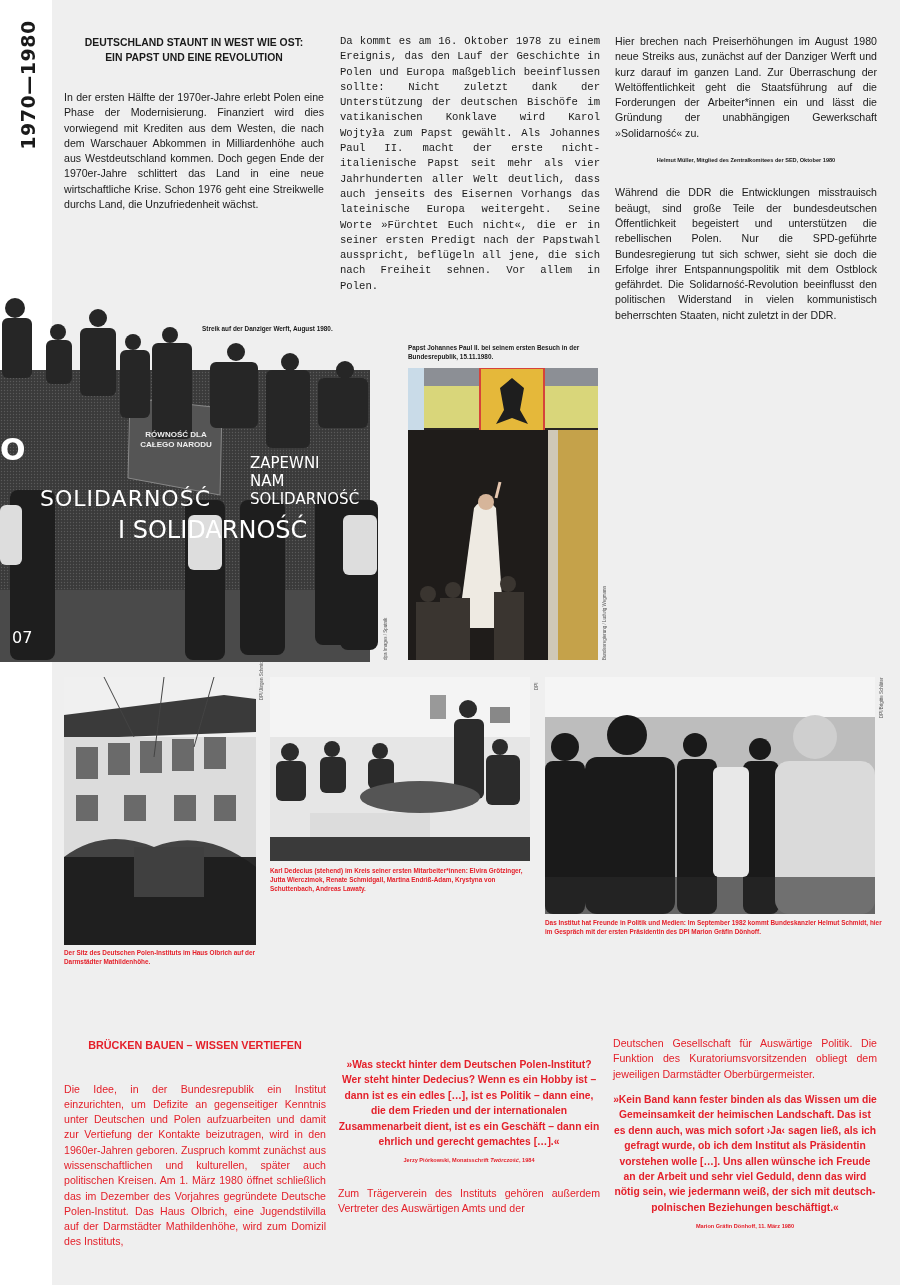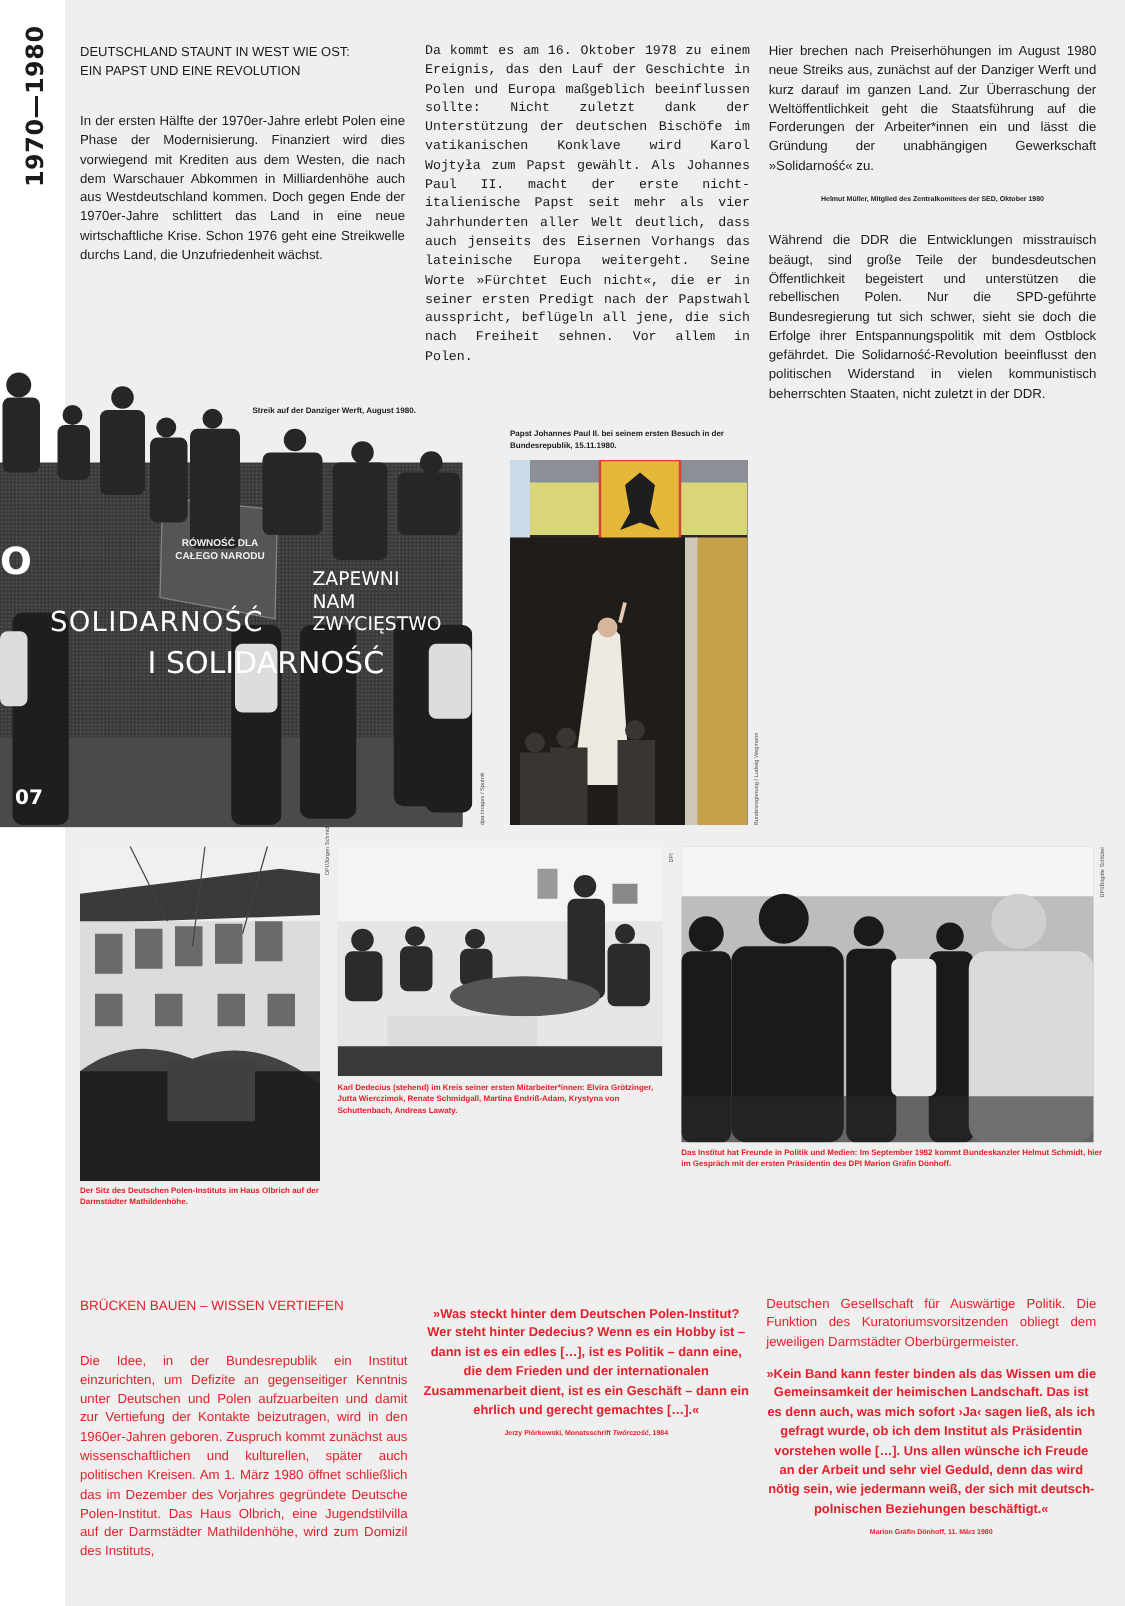--- a/index.html
+++ b/index.html
@@ -17,33 +17,33 @@
   .vertical-label {
     position: absolute; left: 16px; top: 30px; width: 24px; height: 110px;
   }
   .vertical-label span {
     position: absolute; left: 50%; top: 50%;
     transform: translate(-50%, -50%) rotate(-90deg);
     white-space: nowrap; font-weight: bold; font-size: 19px; color: #1a1a1a;
     font-family: "DejaVu Sans", sans-serif; letter-spacing: 0.5px;
   }
   .col { position: absolute; font-size: 10.6px; line-height: 15.3px; text-align: justify; hyphens: manual; }
-  .heading { font-weight: normal; text-align: left; font-size: 10.4px; line-height: 14.5px; }
+  .heading { font-weight: bold; text-align: center; font-size: 10.4px; line-height: 14.5px; }
   .heading.black { color: #1a1a1a; }
   .red { color: #e4202a; }
   .quote { font-weight: bold; text-align: center; font-size: 10.3px; line-height: 15.4px; }
   .source { text-align: center; font-weight: bold; font-size: 5.6px; margin-top: 4px; }
   .caption { position: absolute; font-size: 6.4px; line-height: 9px; font-weight: bold; }
   .credit {
     position: absolute; font-size: 4.5px; color: #555; white-space: nowrap;
     transform-origin: left top; transform: rotate(-90deg);
   }
   .photo { position: absolute; overflow: hidden; }
   .page-number {
-    position: absolute; left: 12px; top: 628px; color: #fff; font-size: 16px; font-weight: bold;
+    position: absolute; left: 12px; top: 628px; color: #fff; font-size: 16px; font-weight: normal;
     font-family: "DejaVu Sans", sans-serif;
   }
 </style>
 </head>
 <body>
 
 <div class="panel"></div>
 
 <div class="vertical-label">
   <span>1970—1980</span>
@@ -110,21 +110,21 @@
     </g>
     <g fill="#dddddd">
       <rect x="188" y="225" width="34" height="55" rx="6"></rect>
       <rect x="343" y="225" width="34" height="60" rx="6"></rect>
       <rect x="0" y="215" width="22" height="60" rx="6"></rect>
     </g>
   </svg>
   <div style="position:absolute;left:0;top:142px;color:#fff;font-size:30px;font-weight:bold;font-family:'DejaVu Sans',sans-serif;">O</div>
   <div style="position:absolute;left:40px;top:196px;color:#fff;font-size:22px;font-family:'DejaVu Sans',sans-serif;letter-spacing:1px;">SOLIDARNOŚĆ</div>
   <div style="position:absolute;left:118px;top:226px;color:#fff;font-size:24px;font-family:'DejaVu Sans',sans-serif;">I SOLIDARNOŚĆ</div>
-  <div style="position:absolute;left:250px;top:164px;width:80px;color:#fff;font-size:15px;line-height:18px;font-family:'DejaVu Sans',sans-serif;">ZAPEWNI NAM ZWYCIĘSTWO</div>
+  <div style="position:absolute;left:250px;top:164px;width:80px;color:#fff;font-size:15px;line-height:18px;font-family:'DejaVu Sans',sans-serif;">ZAPEWNI NAM SOLIDARNOŚĆ</div>
   <div style="position:absolute;left:140px;top:140px;width:72px;color:#eee;font-size:8px;line-height:10px;text-align:center;font-weight:bold;">RÓWNOŚĆ DLA CAŁEGO NARODU</div>
 </div>
 <div class="page-number">07</div>
 <div class="caption" style="left:202px; top:324px; width:200px; color:#1a1a1a;">Streik auf der Danziger Werft, August 1980.</div>
 <div class="credit" style="left:383px; top:660px;">dpa Images / Sputnik</div>
 
 <div class="caption" style="left:408px; top:343px; width:192px; color:#1a1a1a;">Papst Johannes Paul II. bei seinem ersten Besuch in der Bundesrepublik, 15.11.1980.</div>
 <div class="photo" style="left:408px; top:368px; width:190px; height:292px; background:#2a2622;">
   <svg width="190" height="292" viewBox="0 0 190 292">
     <rect x="0" y="0" width="190" height="22" fill="#8c8f95"></rect>
@@ -225,24 +225,25 @@
 </div>
 <div class="credit" style="left:879px; top:718px;">DPI/Brigitte Schlüter</div>
 <div class="caption red" style="left:545px; top:918px; width:340px;">Das Institut hat Freunde in Politik und Medien: Im September 1982 kommt Bundeskanzler Helmut Schmidt, hier im Gespräch mit der ersten Präsidentin des DPI Marion Gräfin Dönhoff.</div>
 
 <div class="col red" style="left:64px; top:1038px; width:262px;">
   <div class="heading red" style="font-size:10.8px;">BRÜCKEN BAUEN – WISSEN VERTIEFEN</div>
   <p style="margin-top:29px;">Die Idee, in der Bundesrepublik ein Institut einzurichten, um Defizite an gegenseitiger Kenntnis unter Deutschen und Polen aufzuarbeiten und damit zur Vertiefung der Kontakte beizutragen, wird in den 1960er-Jahren geboren. Zuspruch kommt zunächst aus wissenschaftlichen und kulturellen, später auch politischen Kreisen. Am 1. März 1980 öffnet schließlich das im Dezember des Vorjahres gegründete Deutsche Polen-Institut. Das Haus Olbrich, eine Jugendstilvilla auf der Darmstädter Mathildenhöhe, wird zum Domizil des Instituts,</p>
 </div>
 
 <div class="col red" style="left:338px; top:1036px; width:262px;">
-  <div style="margin-top:8px;">
+  <div style="margin-top:21px;">
     <p class="quote red">»Was steckt hinter dem Deutschen Polen-Institut? Wer steht hinter Dedecius? Wenn es ein Hobby ist – dann ist es ein edles […], ist es Politik – dann eine, die dem Frieden und der internationalen Zusammenarbeit dient, ist es ein Geschäft – dann ein ehrlich und gerecht gemachtes […].«</p>
     <p class="source red"><span>Jerzy Piórkowski, Monatsschrift </span><i>Twórczość</i><span>, 1984</span></p>
   </div>
+  <p style="margin-top:17px;">Zum Trägerverein des Instituts gehören außerdem Vertreter des Auswärtigen Amts und der</p>
 </div>
 
 <div class="col red" style="left:613px; top:1036px; width:264px;">
   <p>Deutschen Gesellschaft für Auswärtige Politik. Die Funktion des Kuratoriumsvorsitzenden obliegt dem jeweiligen Darmstädter Oberbürgermeister.</p>
   <div style="margin-top:10px;">
     <p class="quote red">»Kein Band kann fester binden als das Wissen um die Gemeinsamkeit der heimischen Landschaft. Das ist es denn auch, was mich sofort ›Ja‹ sagen ließ, als ich gefragt wurde, ob ich dem Institut als Präsidentin vorstehen wolle […]. Uns allen wünsche ich Freude an der Arbeit und sehr viel Geduld, denn das wird nötig sein, wie jedermann weiß, der sich mit deutsch-polnischen Beziehungen beschäftigt.«</p>
     <p class="source red">Marion Gräfin Dönhoff, 11. März 1980</p>
   </div>
 </div>
 

